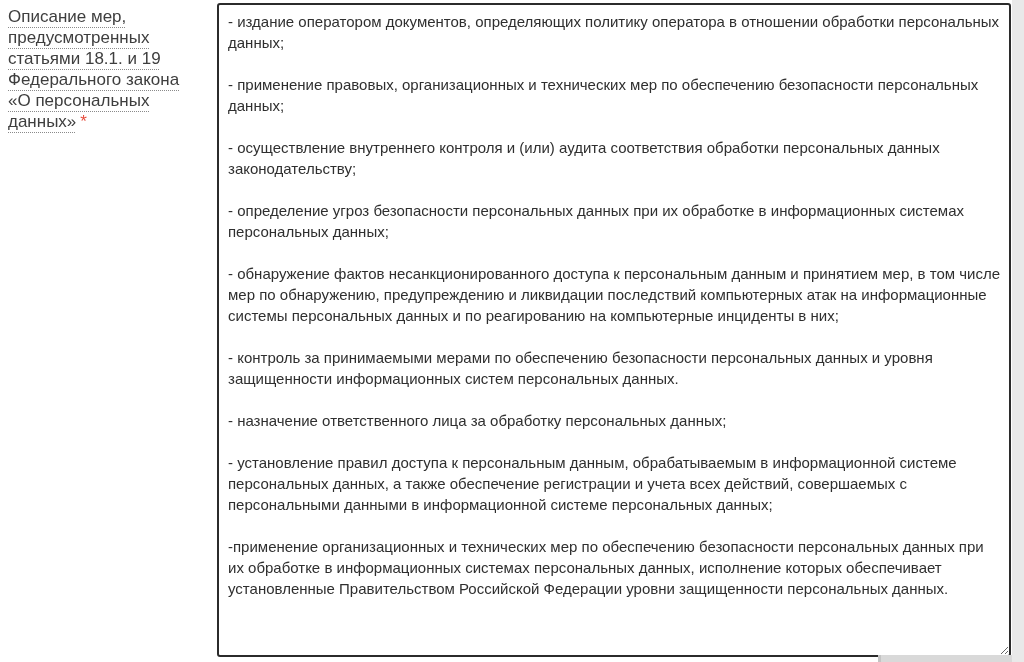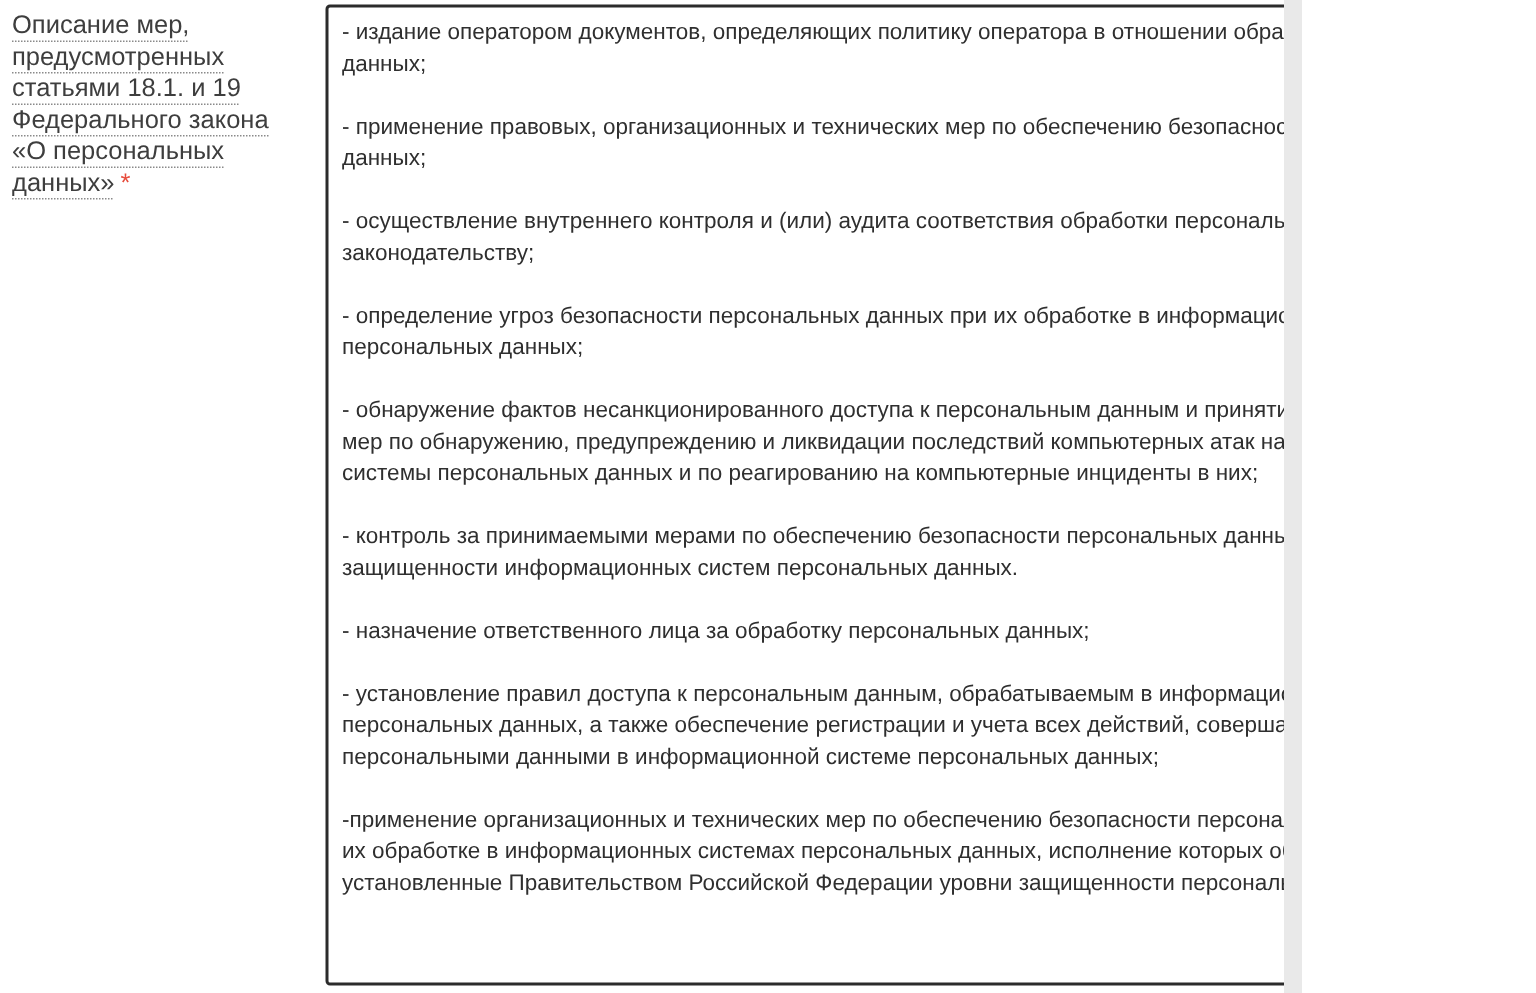--- a/index.html
+++ b/index.html
@@ -1,18 +1,18 @@
 <!DOCTYPE html>
 <html lang="ru"><head>
 <meta charset="utf-8">
 <style>
   html, body { margin: 0; padding: 0; background: #ffffff; }
   .page {
     position: relative;
-    width: 868px;
+    width: 1024px;
     height: 662px;
     background: #ffffff;
     overflow: hidden;
     font-family: "Liberation Sans", "DejaVu Sans", sans-serif;
   }
   .field-label {
     position: absolute;
     left: 8px;
     top: 6px;
     width: 192px;

